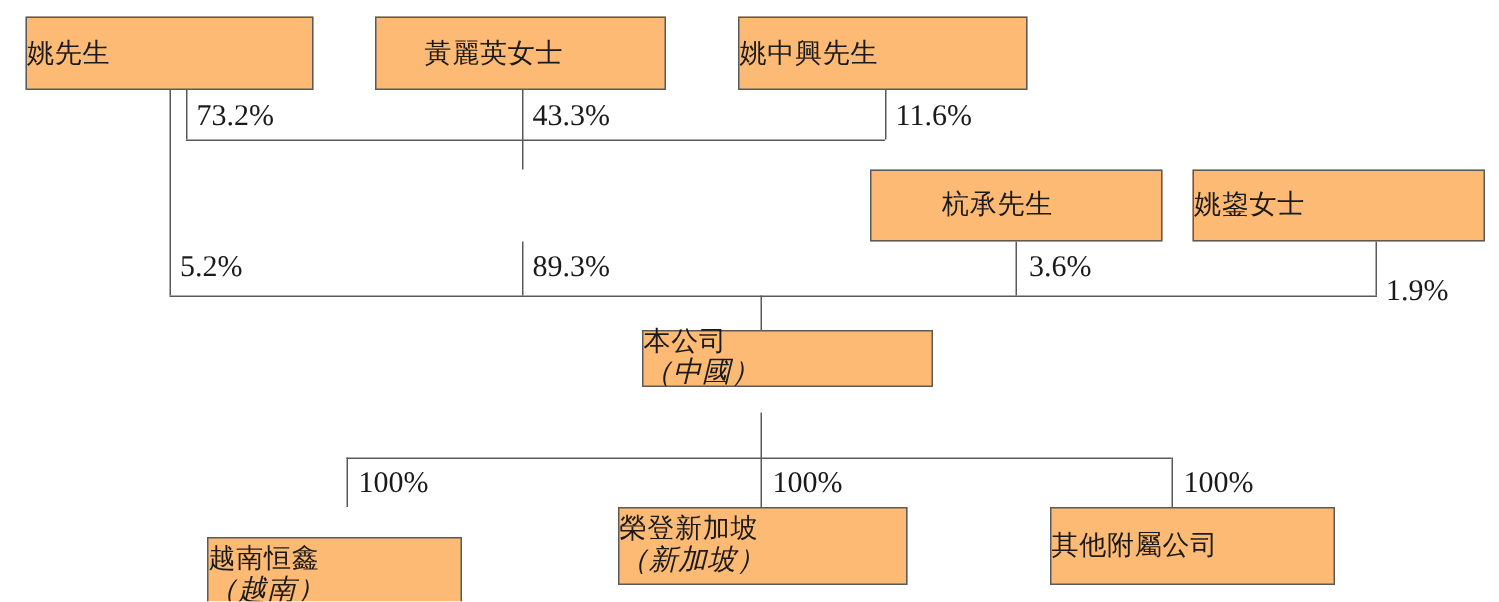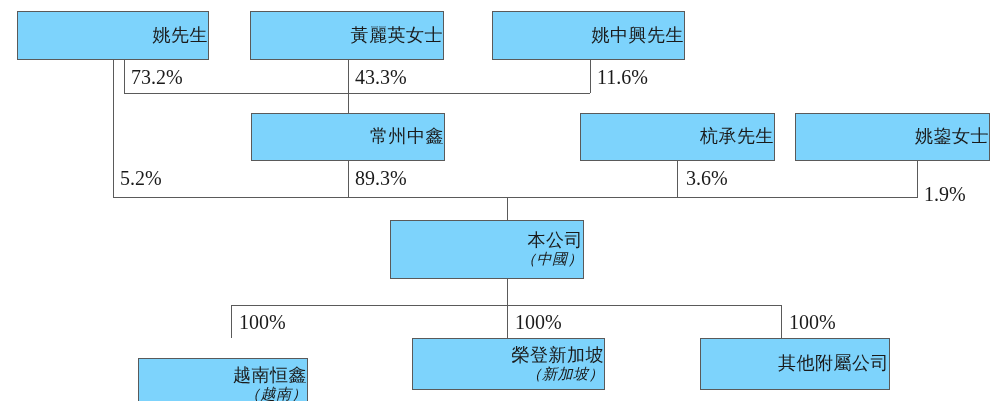--- a/index.html
+++ b/index.html
@@ -14,36 +14,36 @@
     height: 401px;
     background: #ffffff;
     font-family: "Liberation Serif", "DejaVu Serif", serif;
     overflow: hidden;
   }
   
   .node {
     position: absolute;
     box-sizing: border-box;
     border: 1px solid #5a5a5a;
-    background: #7dd3fc;
+    background: #fdba74;
     display: flex;
     flex-direction: column;
-    align-items: flex-end;
+    align-items: flex-start;
     justify-content: center;
     line-height: 1.18;
     z-index: 3;
   }
   .node .n-title {
     font-size: 18px;
     color: #1a1a1a;
     letter-spacing: 0.5px;
     white-space: nowrap;
   }
   .node .n-sub {
-    font-size: 15px;
+    font-size: 19px;
     color: #1a1a1a;
     font-style: italic;
     letter-spacing: 0.5px;
     white-space: nowrap;
   }
   
   .ln {
     position: absolute;
     background: #5a5a5a;
     z-index: 1;
@@ -115,33 +115,30 @@
   </div>
 
   <div class="node" style="left:250px; top:11px; width:194px; height:49px;padding-left:32px;">
     <span class="n-title">黃麗英女士</span>
   </div>
 
   <div class="node" style="left:492px; top:11px; width:193px; height:49px;">
     <span class="n-title">姚中興先生</span>
   </div>
 
-  <div class="node" style="left:251px; top:113px; width:194px; height:48px;">
-    <span class="n-title">常州中鑫</span>
-  </div>
 
   <div class="node" style="left:580px; top:113px; width:195px; height:48px;padding-left:47px;">
     <span class="n-title">杭承先生</span>
   </div>
 
   <div class="node" style="left:795px; top:113px; width:195px; height:48px;">
     <span class="n-title">姚鋆女士</span>
   </div>
 
-  <div class="node" style="left:390px; top:220px; width:194px; height:59px;">
+  <div class="node" style="left:428px; top:220px; width:194px; height:38px;">
     <span class="n-title">本公司</span>
     <span class="n-sub">（中國）</span>
   </div>
 
   <div class="node" style="left:138px; top:358px; width:170px; height:52px;">
     <span class="n-title">越南恒鑫</span>
     <span class="n-sub">（越南）</span>
   </div>
 
   <div class="node" style="left:412px; top:338px; width:193px; height:52px;">

